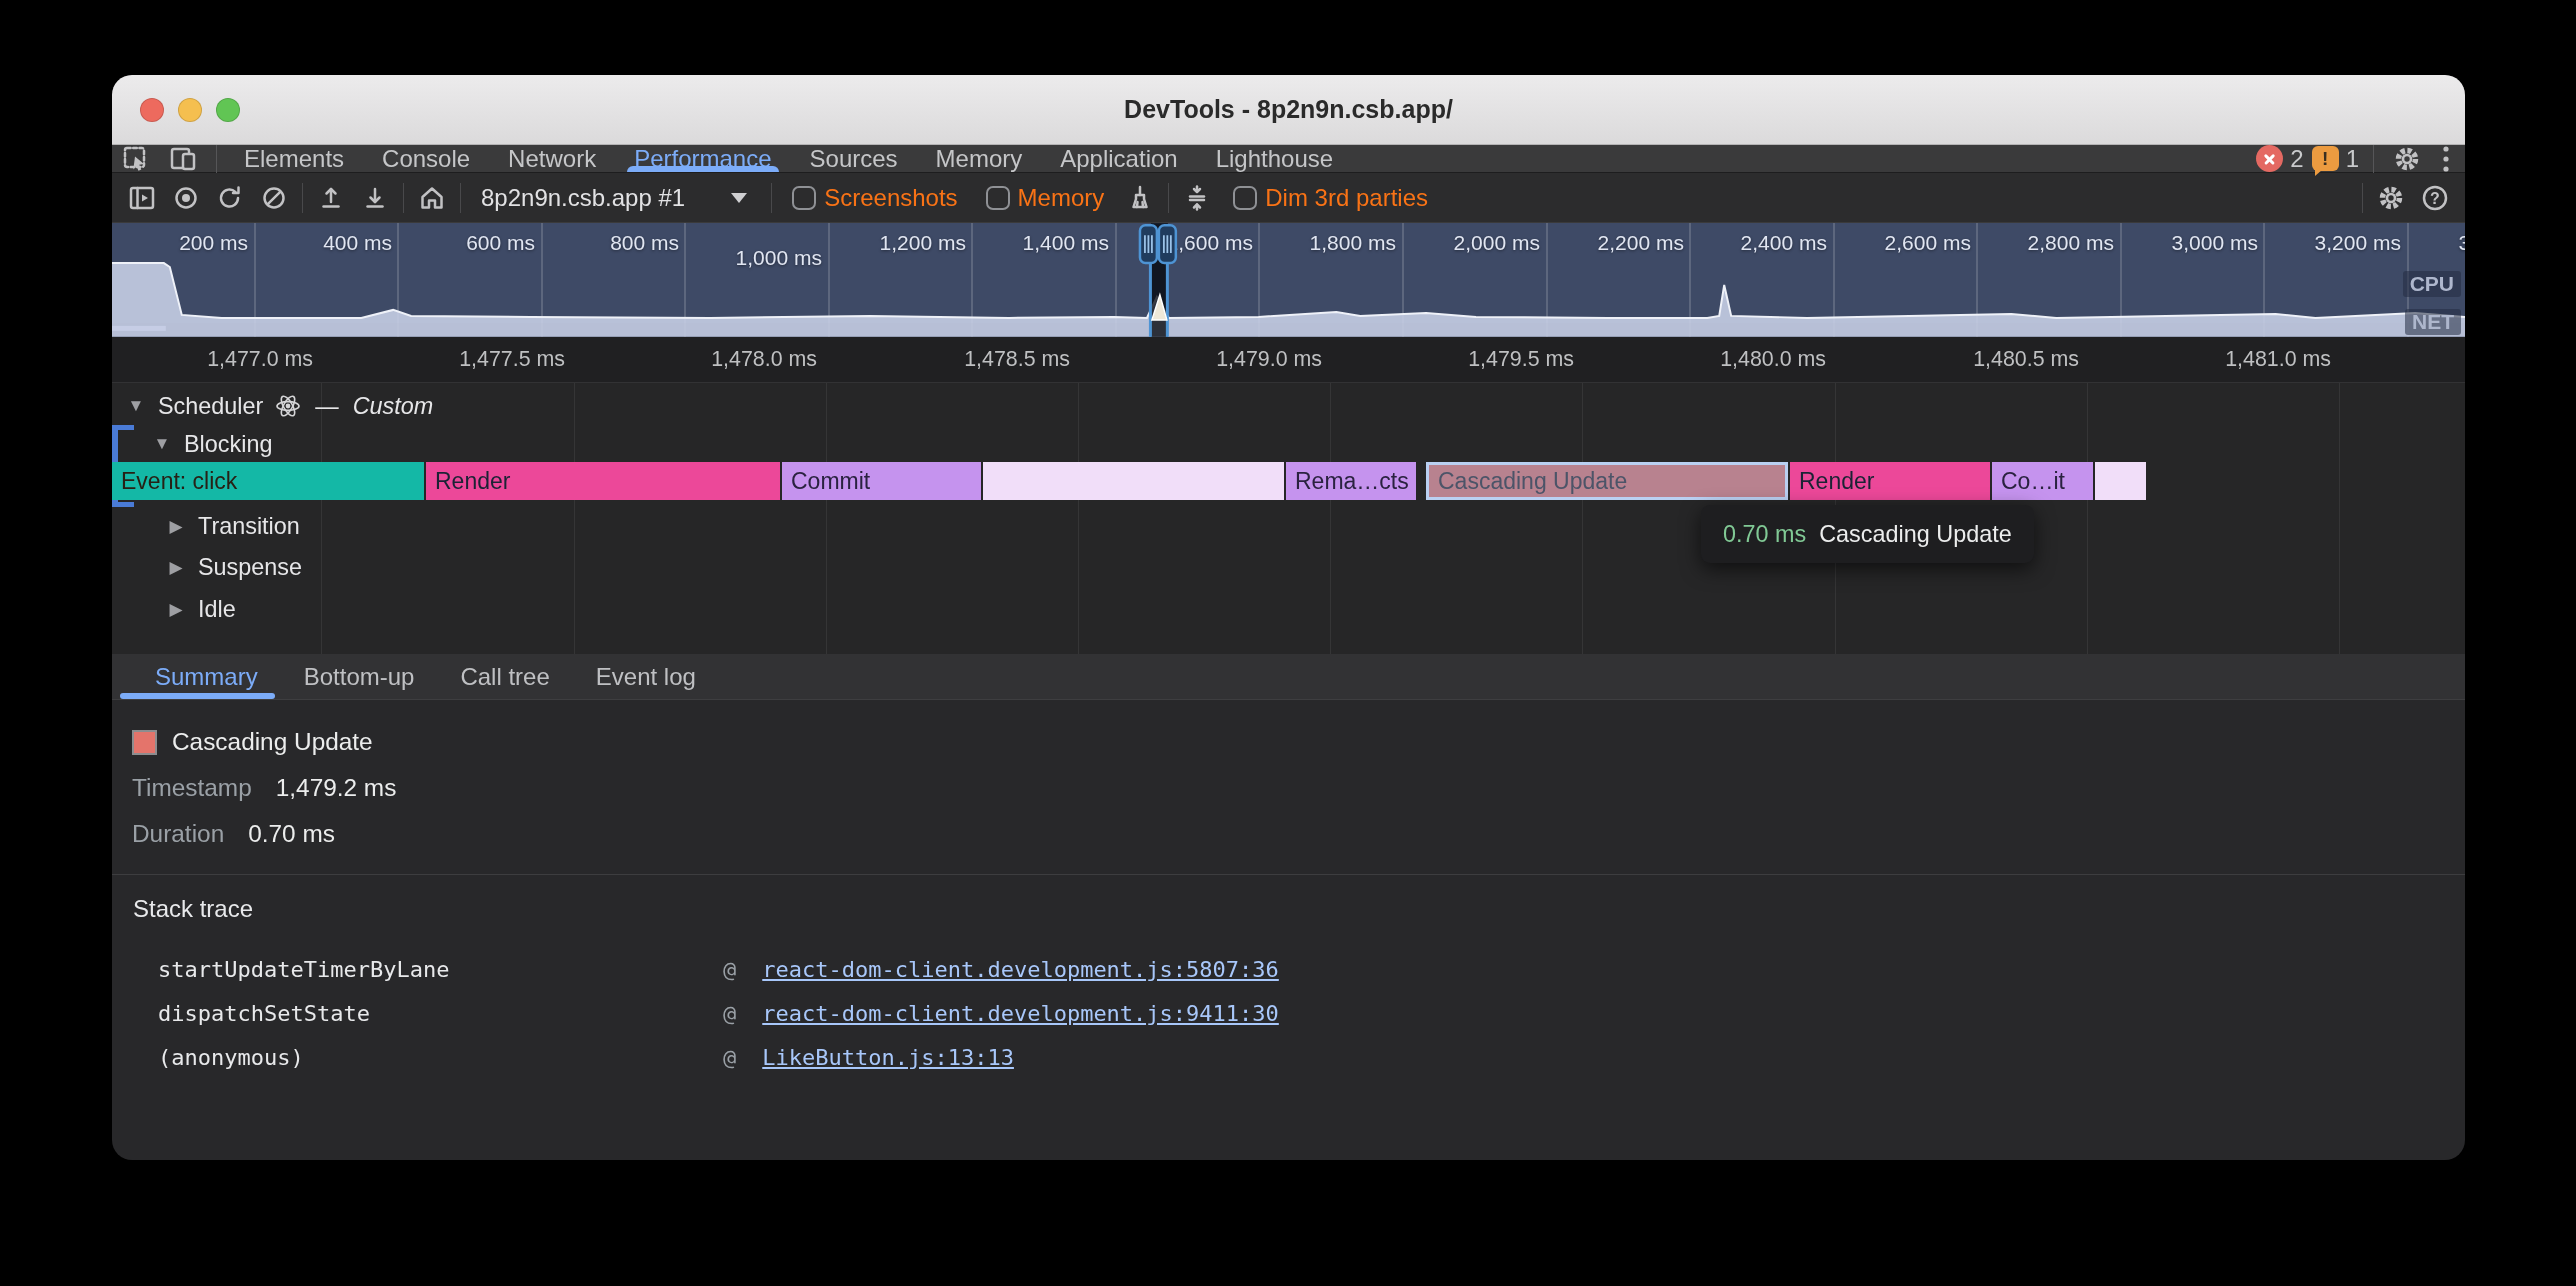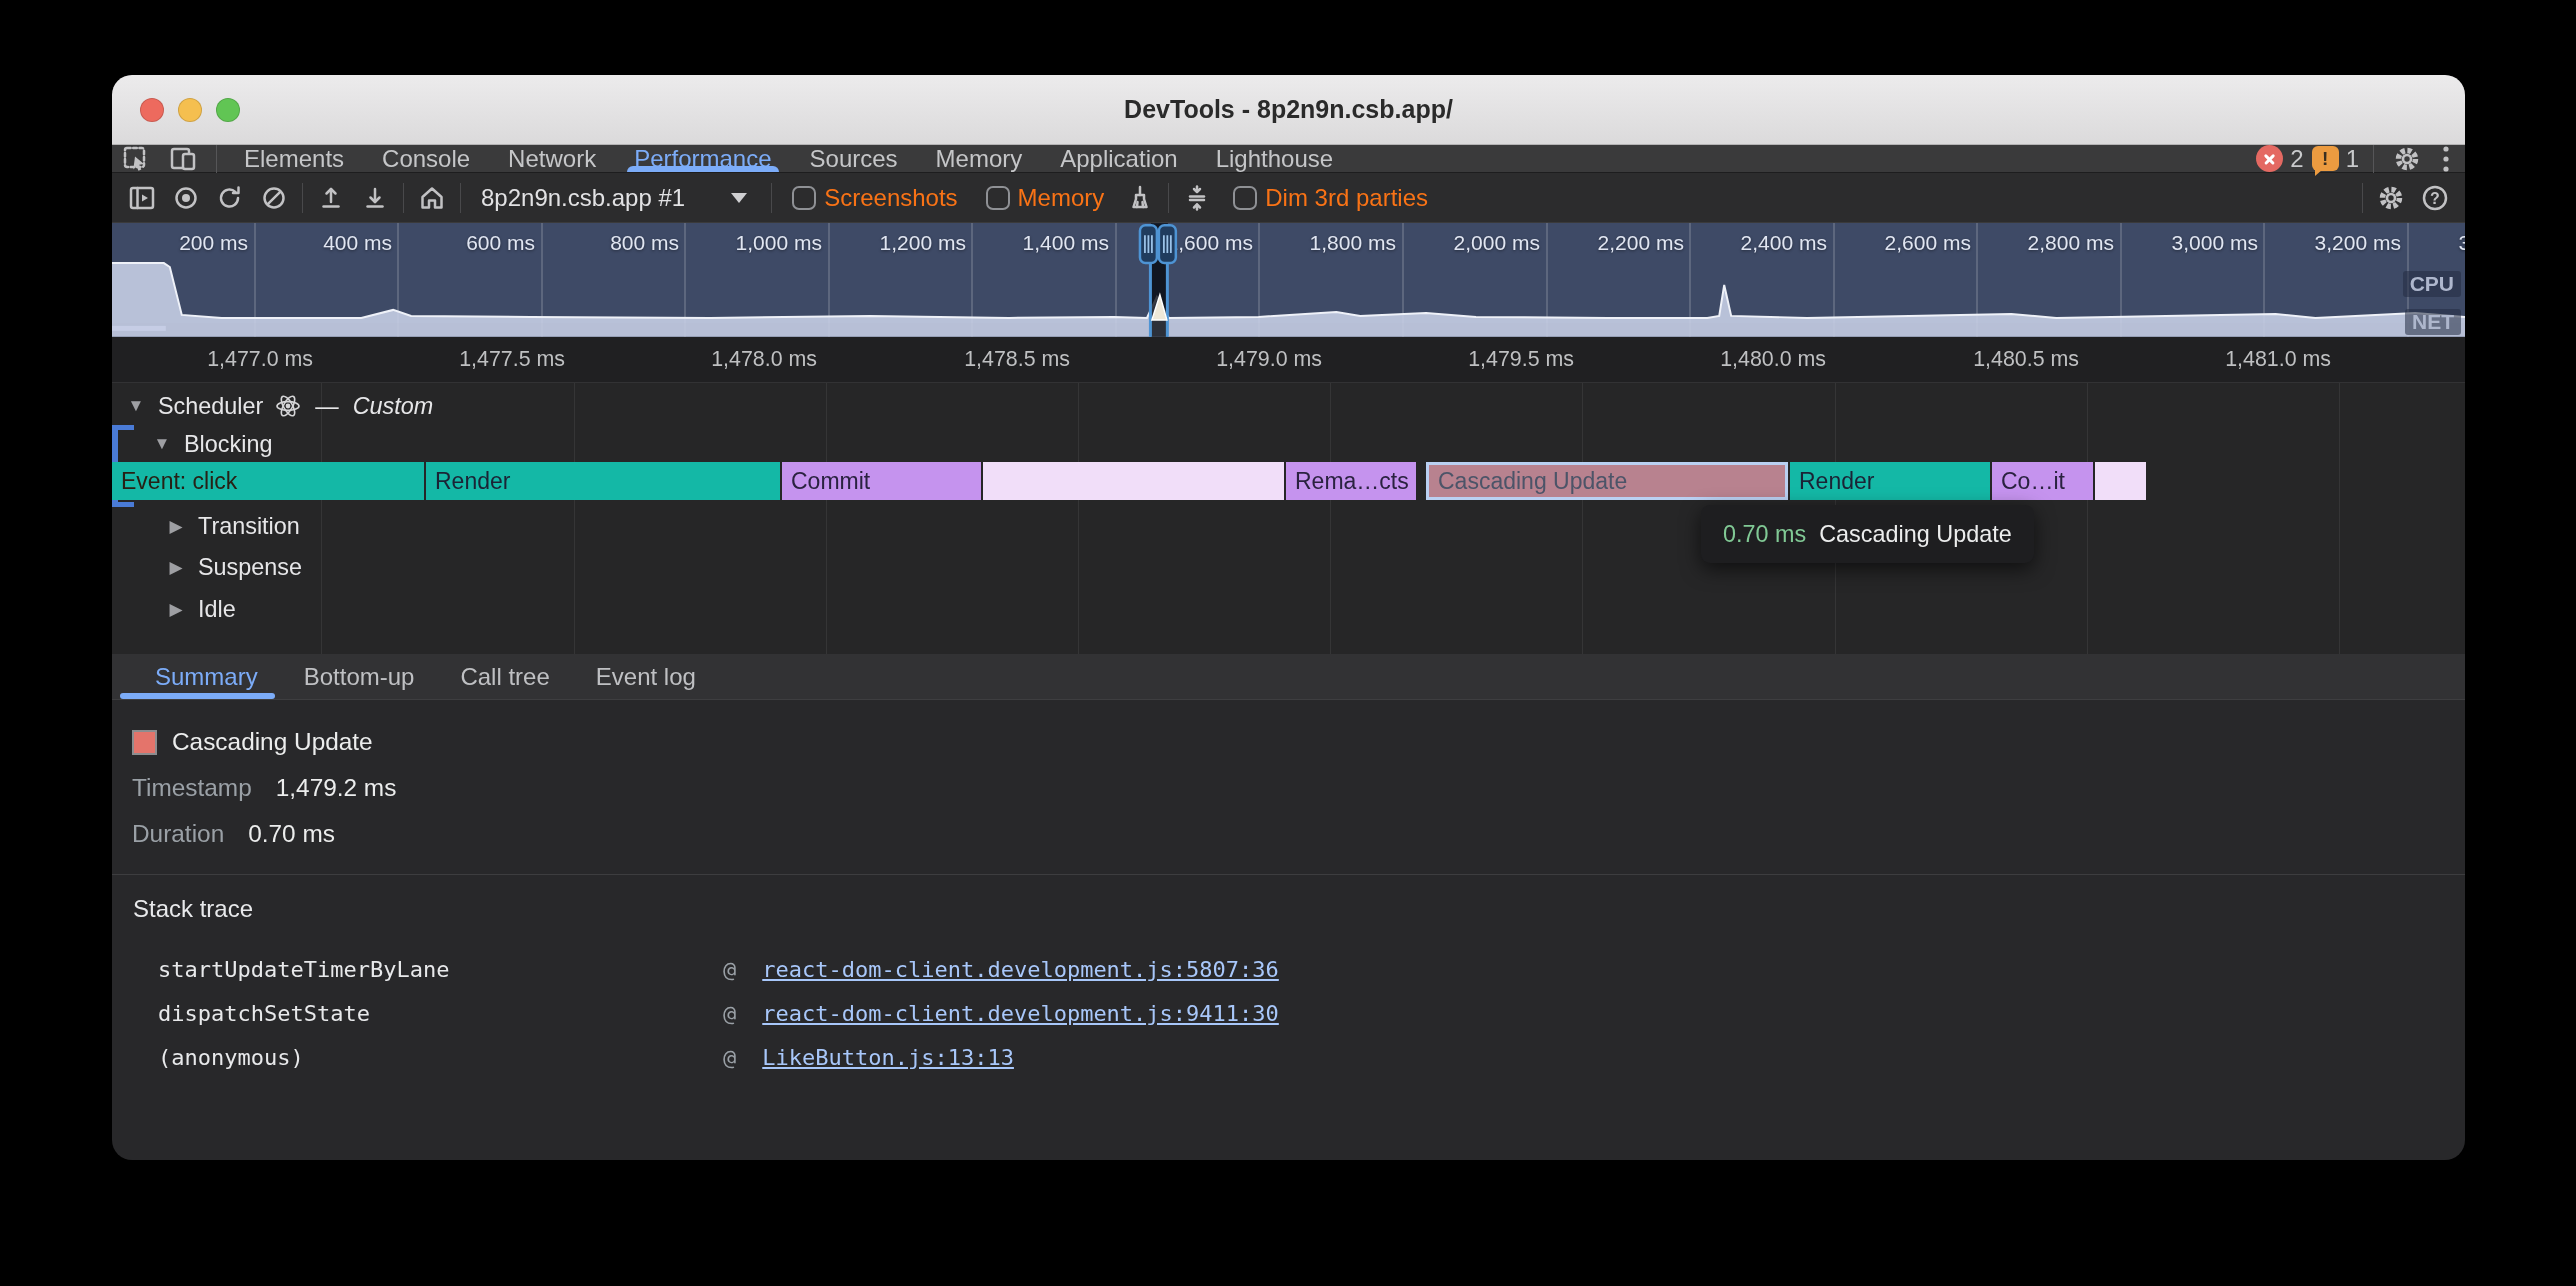--- a/index.html
+++ b/index.html
@@ -64,21 +64,21 @@
   .tri { font-size:17px; color:#9e9fa3; width:20px; text-align:center; }
   .custom-tag { font-style:italic; }
   .dash-sep { color:#e6e6e8; margin:0 2px; }
   .bracket { position:absolute; left:0; top:42px; width:6px; height:82px; background:#4a7bd6; }
   .bracket::before,.bracket::after { content:""; position:absolute; left:0; width:22px; height:5px; background:#4a7bd6; }
   .bracket::before{ top:0; } .bracket::after{ bottom:0; }
 
   .bar { position:absolute; top:79px; height:38px; display:flex; align-items:center; overflow:hidden;
     font-size:23px; padding-left:9px; white-space:nowrap; }
   .bar.yellow { background:#14b8a6; color:#272115; }
-  .bar.blue { background:#14b8a6; color:#1b2335; }
+  .bar.blue { background:#ec4899; color:#1b2335; }
   .bar.purple { background:#c593ee; color:#2a2240; }
   .bar.lavender { background:#f1def9; }
   .bar.rose { background:#b8828f; color:#4c5468; }
   .bar.selected { border:3px solid #bad0f2; }
 
   .tooltip { position:absolute; left:1589px; top:122px; height:58px; background:#1e1e20;
     border-radius:9px; box-shadow:0 6px 20px rgba(0,0,0,.6); display:flex; align-items:center;
     gap:13px; padding:0 22px; font-size:23.4px; white-space:nowrap; }
   .tt-dur { color:#81c995; } .tt-name { color:#eceded; }
 
@@ -293,21 +293,21 @@
           <div class="ov-grid" style="left: 1864px;"></div>
           <div class="ov-grid" style="left: 2008px;"></div>
           <div class="ov-grid" style="left: 2151px;"></div>
           <div class="ov-grid" style="left: 2295px;"></div>
         </div>
       <div id="ov-label-layer">
           <div class="ov-label" style="left: -16px;">200 ms</div>
           <div class="ov-label" style="left: 128px;">400 ms</div>
           <div class="ov-label" style="left: 271px;">600 ms</div>
           <div class="ov-label" style="left: 415px;">800 ms</div>
-          <div class="ov-label" style="left: 558px;">1,000 ms</div>
+          <div class="ov-label" style="left: 558px; margin-top: 15px;">1,000 ms</div>
           <div class="ov-label" style="left: 702px;">1,200 ms</div>
           <div class="ov-label" style="left: 845px;">1,400 ms</div>
           <div class="ov-label" style="left: 989px;">1,600 ms</div>
           <div class="ov-label" style="left: 1132px;">1,800 ms</div>
           <div class="ov-label" style="left: 1276px;">2,000 ms</div>
           <div class="ov-label" style="left: 1420px;">2,200 ms</div>
           <div class="ov-label" style="left: 1563px;">2,400 ms</div>
           <div class="ov-label" style="left: 1707px;">2,600 ms</div>
           <div class="ov-label" style="left: 1850px;">2,800 ms</div>
           <div class="ov-label" style="left: 1994px;">3,000 ms</div>

